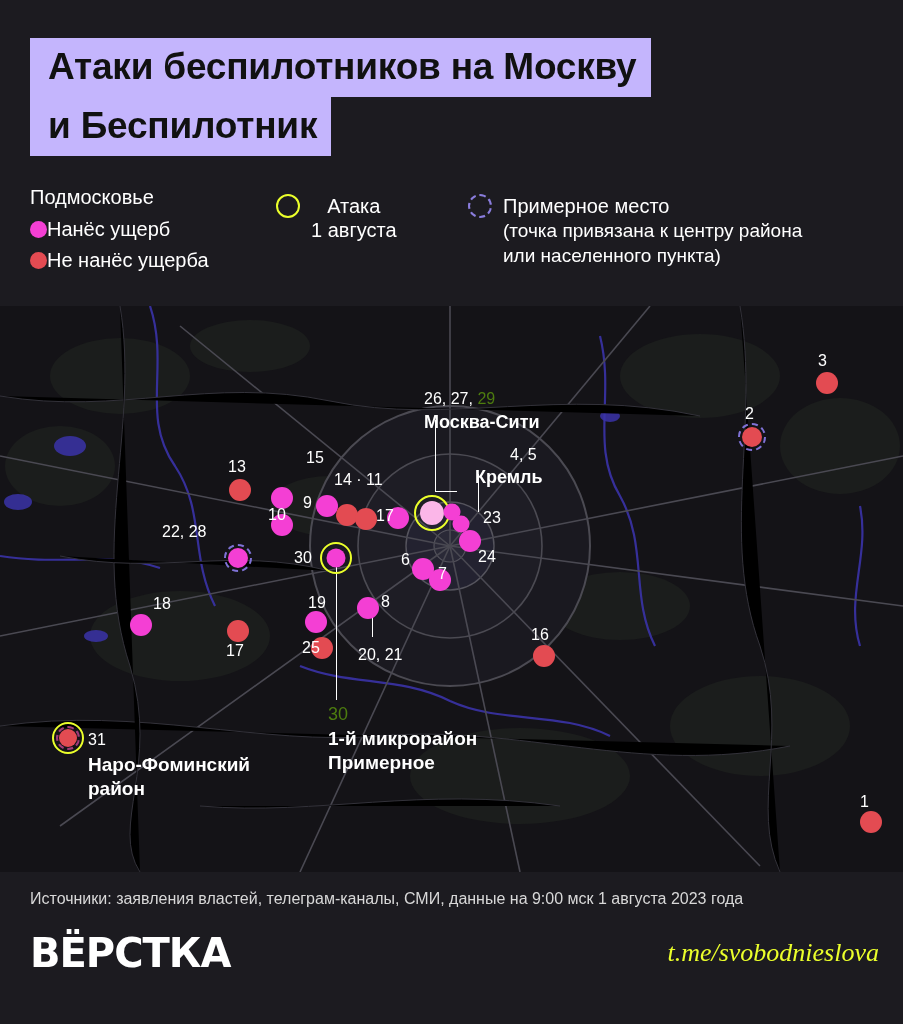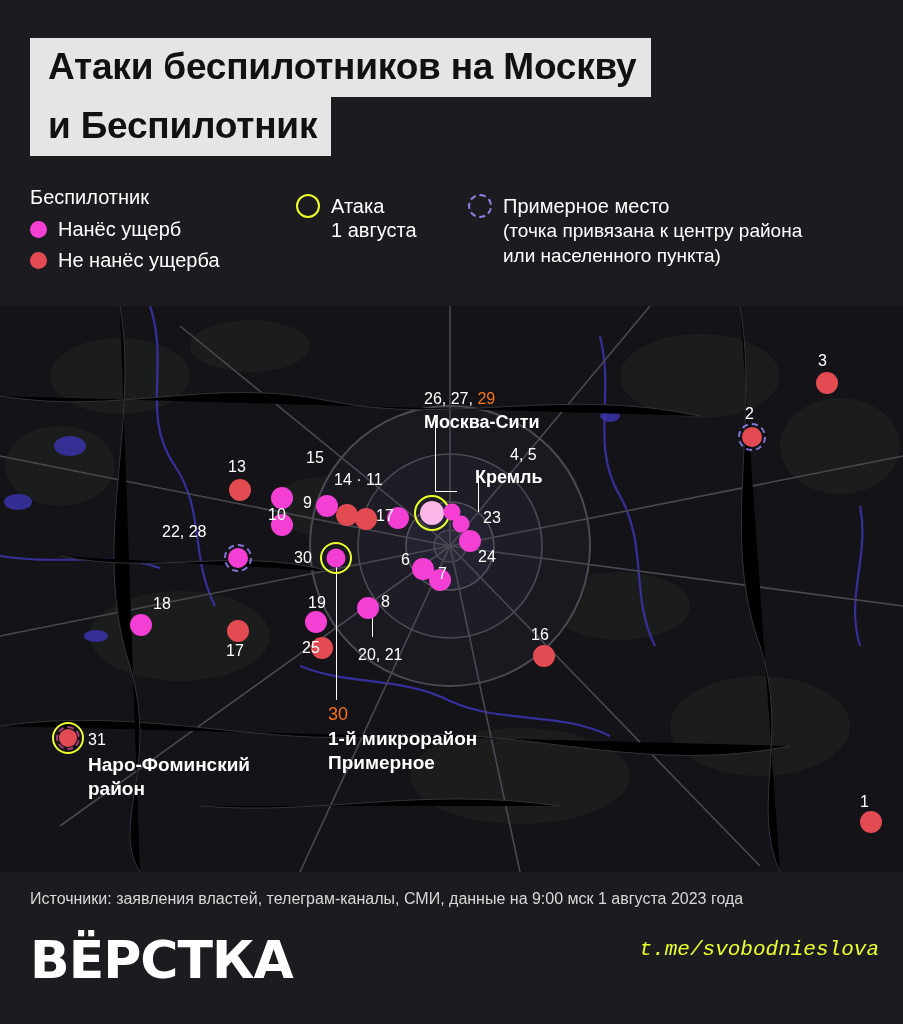--- a/index.html
+++ b/index.html
@@ -26,55 +26,54 @@
     background: #1c1b20;
   }
   .title-wrap {
     position: absolute;
     left: 30px;
     top: 38px;
     width: 760px;
   }
   .title-line {
     display: inline-block;
-    background: #e5e5e5;
+    background: #c4b5fd;
     color: #111111;
     font-size: 37px;
     font-weight: bold;
     line-height: 1.22;
     padding: 6px 14px 8px 18px;
     letter-spacing: -0.2px;
   }
 
   
   .legend {
     position: absolute;
     left: 30px;
     top: 186px;
     width: 850px;
     height: 100px;
   }
   .legend-col-1 { position: absolute; left: 0; top: 0; width: 250px; }
-  .legend-col-2 { position: absolute; left: 266px; top: 8px; width: 170px; }
+  .legend-col-2 { position: absolute; left: 246px; top: 8px; width: 170px; text-align: center; }
   .legend-col-3 { position: absolute; left: 438px; top: 8px; width: 420px; }
 
   .legend-head {
     font-size: 20px;
     color: #ffffff;
     margin-bottom: 9px;
   }
   .legend-row {
     display: flex;
     align-items: center;
     margin-bottom: 8px;
   }
   .legend-row .lbl {
     font-size: 20px;
     color: #ffffff;
-    margin-left: 11px;
   }
   .dot {
     width: 17px; height: 17px;
     border-radius: 50%;
     flex: 0 0 auto;
   }
   .dot-pink { background: #f43fd4; }
   .dot-red  { background: #e34b52; }
 
   .ring {
@@ -141,21 +140,21 @@
 
   .lbl-map {
     position: absolute;
     font-size: 16px;
     color: #ffffff;
     white-space: nowrap;
     line-height: 1.15;
   }
   .lbl-map.bold { font-weight: bold; font-size: 18px; }
   .lbl-map.big  { font-weight: bold; font-size: 19px; }
-  .lbl-yellow { color: #f97316; }
+  .lbl-yellow { color: #4d7c0f; }
 
   .leader {
     position: absolute;
     background: #ffffff;
   }
 
   
   .footer {
     position: absolute;
     left: 0; top: 872px;
@@ -167,48 +166,48 @@
     position: absolute;
     left: 30px;
     top: 18px;
     font-size: 16px;
     color: #d8d8d8;
   }
   .logo {
     position: absolute;
     left: 30px;
     top: 58px;
-    font-size: 52px;
+    font-size: 40px;
     font-weight: bold;
     letter-spacing: -1px;
     color: #ffffff;
     font-family: "DejaVu Sans", sans-serif;
   }
   .tme {
     position: absolute;
     right: 24px;
     top: 66px;
-    font-size: 21px;
+    font-size: 26px;
     font-style: italic;
     color: #ebff2b;
-    font-family: Liberation Mono, monospace;
+    font-family: Liberation Serif, serif;
   }
 </style>
 </head>
 <body>
 
 <div class="header">
   <div class="title-wrap">
     <div class="title-line">Атаки беспилотников на Москву</div><br>
     <div class="title-line">и Беспилотник</div>
   </div>
 
   <div class="legend">
     <div class="legend-col-1">
-      <div class="legend-head">Беспилотник</div>
+      <div class="legend-head">Подмосковье</div>
       <div class="legend-row">
         <span class="dot dot-pink"></span>
         <span class="lbl">Нанёс ущерб</span>
       </div>
       <div class="legend-row">
         <span class="dot dot-red"></span>
         <span class="lbl">Не нанёс ущерба</span>
       </div>
     </div>
 

